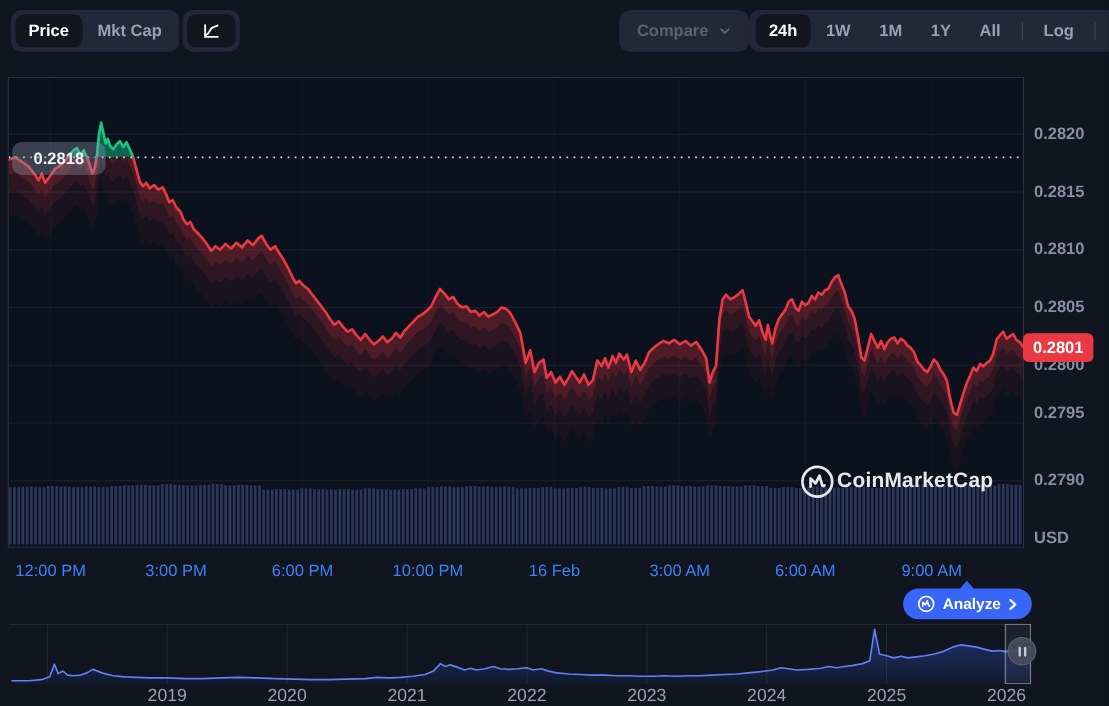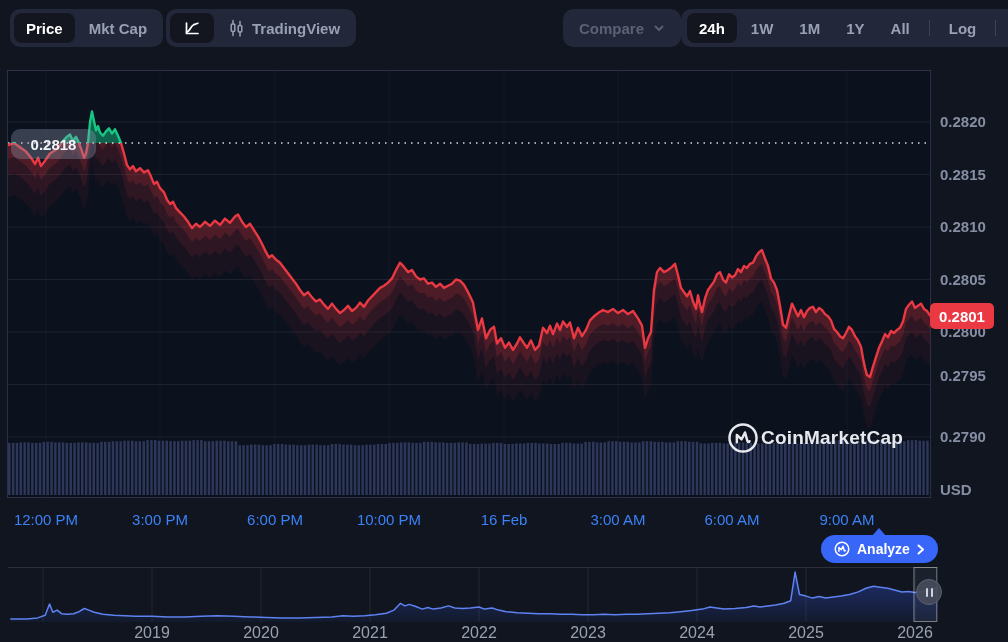--- a/index.html
+++ b/index.html
@@ -81,31 +81,20 @@
 </div>
 
 <div class="pill-group" style="left:166px;">
   <div class="chip active" style="padding:0 13px;">
     <span class="icon">
       <svg width="18" height="18" viewBox="0 0 18 18" fill="none">
         <path d="M3.5 4 V14.5 H15" stroke="#fff" stroke-width="1.7" stroke-linecap="round"></path>
         <path d="M3.5 13 C7 13 7.6 7 10.3 6 C12 5.3 13.2 4.7 14.8 4.2" stroke="#fff" stroke-width="1.7" stroke-linecap="round" fill="none"></path>
       </svg>
     </span>
-  </div>
-  <div class="chip">
-    <span class="icon">
-      <svg width="17" height="18" viewBox="0 0 17 18" fill="none">
-        <path d="M5 1.5 V5 M5 12.5 V16.5" stroke="#99a0b5" stroke-width="1.5" stroke-linecap="round"></path>
-        <rect x="3.2" y="5" width="3.6" height="7.5" rx="1" stroke="#99a0b5" stroke-width="1.5"></rect>
-        <path d="M12 2.5 V6.5 M12 13 V17" stroke="#99a0b5" stroke-width="1.5" stroke-linecap="round"></path>
-        <rect x="10.2" y="6.5" width="3.6" height="6.5" rx="1" stroke="#99a0b5" stroke-width="1.5"></rect>
-      </svg>
-    </span>
-    <span>TradingView</span>
   </div>
 </div>
 
 <div class="compare-btn">
   <span>Compare</span>
   <span class="icon">
     <svg width="12" height="12" viewBox="0 0 12 12" fill="none">
       <path d="M2.5 4.5 L6 8 L9.5 4.5" stroke="#5b6276" stroke-width="1.8" stroke-linecap="round" stroke-linejoin="round"></path>
     </svg>
   </span>

